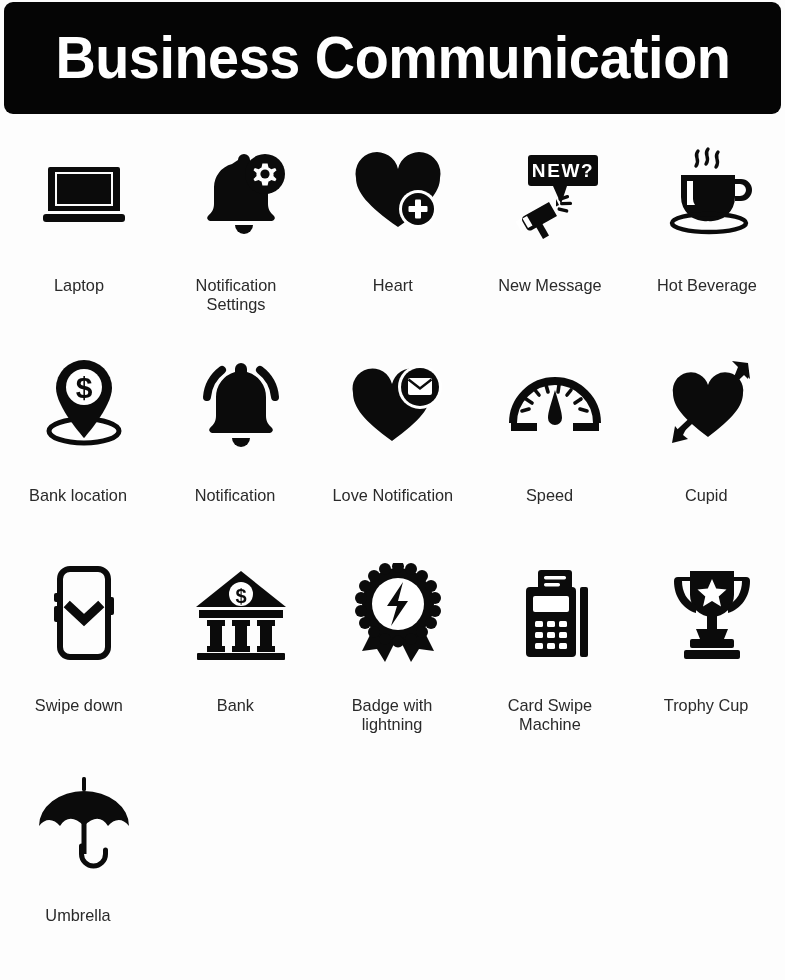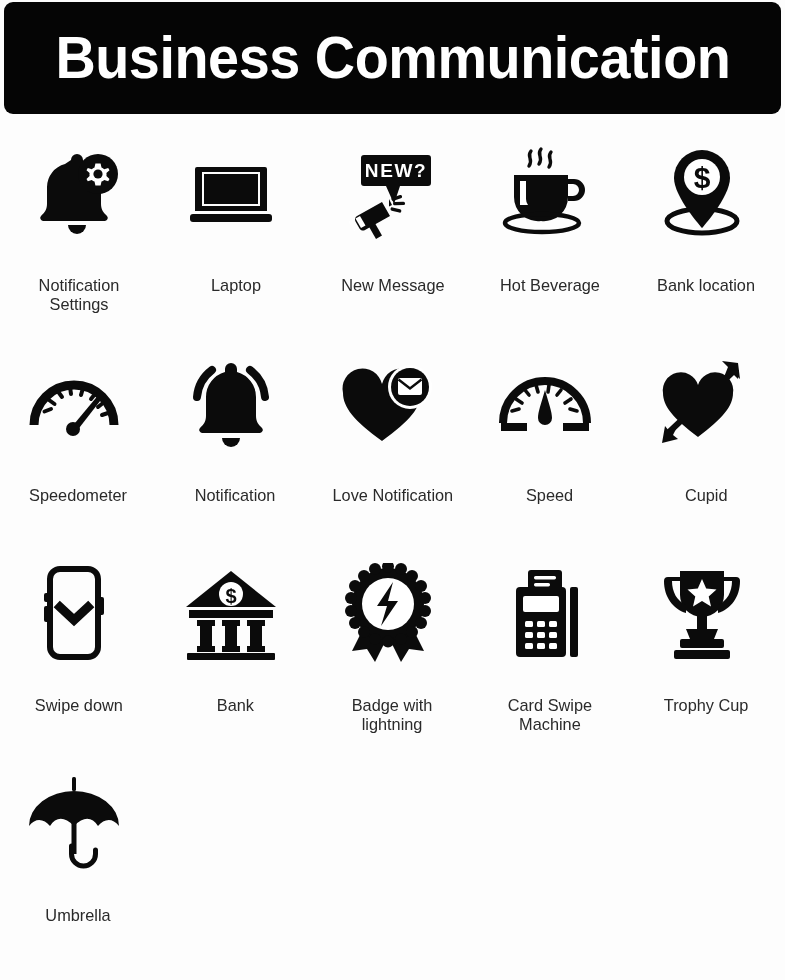--- a/index.html
+++ b/index.html
@@ -64,21 +64,21 @@
     align-items: center;
     justify-content: flex-start;
     padding-top: 6px;
     box-sizing: border-box;
   }
   .icon-art {
     width: 110px;
     height: 118px;
     display: flex;
     align-items: center;
-    justify-content: flex-start;
+    justify-content: flex-end;
   }
   .icon-art svg {
     display: block;
     width: 100px;
     height: 100px;
     fill: #0b0b0b;
   }
   .icon-label {
     margin-top: 24px;
     font-family: "Liberation Sans Narrow", "Liberation Sans", sans-serif;
@@ -100,47 +100,59 @@
 
   <div id="header-banner">
     <div id="header-title">Business Communication</div>
   </div>
 
   <div id="icon-grid">
 
     <div class="icon-cell">
       <div class="icon-art">
         <svg viewBox="0 0 100 100">
+          <path d="M16 24 h68 a2 2 0 0 1 2 2 v42 h-72 v-42 a2 2 0 0 1 2 -2 z
+                   M21 29 v34 h58 v-34 z" fill-rule="evenodd"></path>
+          <rect x="23" y="31" width="54" height="30"></rect>
+          <rect x="9" y="71" width="82" height="8" rx="3"></rect>
+        </svg>
+      </div>
+      <div class="icon-label">Laptop</div>
+    </div>
+
+    <div class="icon-cell">
+      <div class="icon-art">
+        <svg viewBox="0 0 100 100">
           <path d="M47 17 a6 6 0 0 1 12 0 v4 a24 24 0 0 1 18 23 v17 c0 6 3 9 6 12 a3 3 0 0 1 -2 5 h-62
                    a3 3 0 0 1 -2 -5 c3 -3 6 -6 6 -12 v-17 a24 24 0 0 1 18 -23 z"></path>
           <path d="M44 82 h18 a9 9 0 0 1 -18 0 z"></path>
           <circle cx="74" cy="31" r="20"></circle>
           <path d="M74 20.5 l2.6 0 0.9 4.1 a7.5 7.5 0 0 1 2.7 1.6 l4 -1.3 1.3 2.3 -3.1 2.8
                    a7.5 7.5 0 0 1 0 3.1 l3.1 2.8 -1.3 2.3 -4 -1.3 a7.5 7.5 0 0 1 -2.7 1.6
                    l-0.9 4.1 -2.6 0 -2.6 0 -0.9 -4.1 a7.5 7.5 0 0 1 -2.7 -1.6 l-4 1.3 -1.3 -2.3
                    3.1 -2.8 a7.5 7.5 0 0 1 0 -3.1 l-3.1 -2.8 1.3 -2.3 4 1.3 a7.5 7.5 0 0 1 2.7 -1.6
                    l0.9 -4.1 z" fill="#ffffff"></path>
           <circle cx="74" cy="31" r="4.6" fill="#0b0b0b"></circle>
         </svg>
       </div>
       <div class="icon-label">Notification Settings</div>
     </div>
 
     <div class="icon-cell">
       <div class="icon-art">
         <svg viewBox="0 0 100 100">
-          <path d="M16 24 h68 a2 2 0 0 1 2 2 v42 h-72 v-42 a2 2 0 0 1 2 -2 z
-                   M21 29 v34 h58 v-34 z" fill-rule="evenodd"></path>
-          <rect x="23" y="31" width="54" height="30"></rect>
-          <rect x="9" y="71" width="82" height="8" rx="3"></rect>
-        </svg>
-      </div>
-      <div class="icon-label">Laptop</div>
-    </div>
-
+          <path d="M50 84 C20 63 8 49 8 35 A21 21 0 0 1 50 26 A21 21 0 0 1 92 35 C92 49 80 63 50 84 z"></path>
+          <circle cx="70" cy="66" r="19" fill="#ffffff"></circle>
+          <circle cx="70" cy="66" r="16"></circle>
+          <rect x="67" y="56.5" width="6" height="19" rx="1" fill="#ffffff"></rect>
+          <rect x="60.5" y="63" width="19" height="6" rx="1" fill="#ffffff"></rect>
+        </svg>
+      </div>
+      <div class="icon-label">Heart</div>
+    </div>
 
     <div class="icon-cell">
       <div class="icon-art">
         <svg viewBox="0 0 100 100">
           <path d="M26 12 h64 a3 3 0 0 1 3 3 v25 a3 3 0 0 1 -3 3 h-28 l-6 18 -8 -18 h-22 a3 3 0 0 1 -3 -3
                    v-25 a3 3 0 0 1 3 -3 z"></path>
           <text x="58" y="34" text-anchor="middle" fill="#ffffff" font-family="Liberation Sans, sans-serif" font-size="19" font-weight="700" letter-spacing="1.6">NEW?</text>
           <path d="M44 59 l-25 14 a4 4 0 0 0 -1.5 5.5 l4 7 a4 4 0 0 0 5.5 1.5 l25 -14 z"></path>
           <path d="M22 73 l5.5 9.5 -4.5 2.6 -5.5 -9.5 z" fill="#ffffff"></path>
           <path d="M15 76 l5.5 9.5 -4.5 2.6 -5.5 -9.5 z" fill="#ffffff"></path>
@@ -173,40 +185,20 @@
         <svg viewBox="0 0 100 100">
           <ellipse cx="50" cy="78" rx="35" ry="12" fill="none" stroke="#0b0b0b" stroke-width="5"></ellipse>
           <path d="M50 7 a28 28 0 0 0 -28 28 c0 19 28 50 28 50 s28 -31 28 -50 a28 28 0 0 0 -28 -28 z"></path>
           <circle cx="50" cy="34" r="18" fill="#ffffff"></circle>
           <text x="50" y="45" text-anchor="middle" fill="#0b0b0b" font-family="Liberation Sans, sans-serif" font-size="30" font-weight="700">$</text>
         </svg>
       </div>
       <div class="icon-label">Bank location</div>
     </div>
 
-    <div class="icon-cell">
-      <div class="icon-art">
-        <svg viewBox="0 0 100 100">
-          <path d="M10 72 A40 40 0 0 1 90 72" fill="none" stroke="#0b0b0b" stroke-width="9"></path>
-          <g stroke="#0b0b0b" stroke-width="4" stroke-linecap="round">
-            <line x1="20.5" y1="58.5" x2="27" y2="56"></line>
-            <line x1="25" y1="47" x2="30.5" y2="51"></line>
-            <line x1="34" y1="38.5" x2="38" y2="44"></line>
-            <line x1="46" y1="34" x2="47" y2="41"></line>
-            <line x1="59" y1="35" x2="57" y2="42"></line>
-            <line x1="71" y1="41" x2="67" y2="46"></line>
-            <line x1="79" y1="50" x2="74" y2="54"></line>
-            <line x1="84" y1="60" x2="78" y2="62"></line>
-          </g>
-          <path d="M46 76 l30 -36 4 3 -28 36 z"></path>
-          <circle cx="49" cy="76" r="7"></circle>
-        </svg>
-      </div>
-      <div class="icon-label">Speedometer</div>
-    </div>
 
 
     <div class="icon-cell">
       <div class="icon-art">
         <svg viewBox="0 0 100 100">
           <path d="M44 16 a6 6 0 0 1 12 0 v3 a26 26 0 0 1 19 25 v19 c0 6 3 9 6 12 a3 3 0 0 1 -2 5 h-58
                    a3 3 0 0 1 -2 -5 c3 -3 6 -6 6 -12 v-19 a26 26 0 0 1 19 -25 z"></path>
           <path d="M41 85 h18 a9 9 0 0 1 -18 0 z"></path>
           <path d="M16 44 A38 38 0 0 1 31 17" fill="none" stroke="#0b0b0b" stroke-width="8" stroke-linecap="round"></path>
           <path d="M84 44 A38 38 0 0 0 69 17" fill="none" stroke="#0b0b0b" stroke-width="8" stroke-linecap="round"></path>

